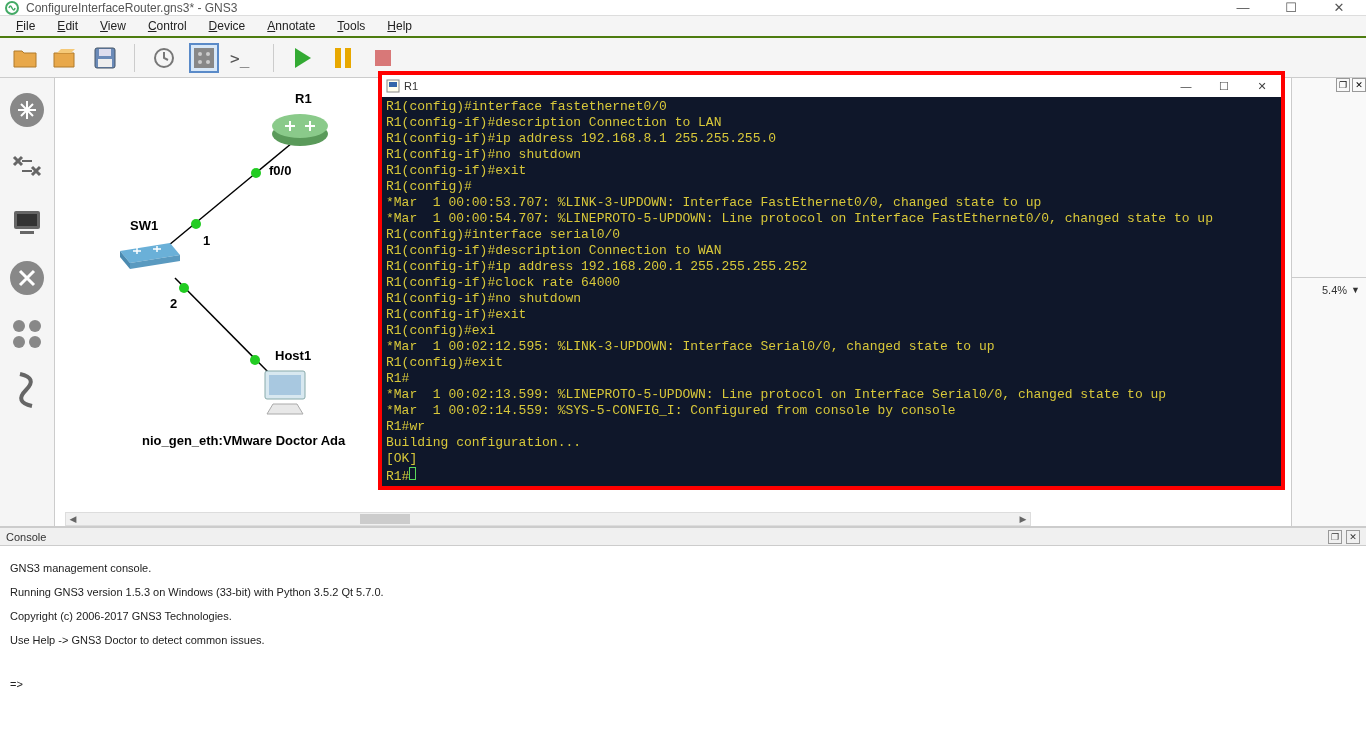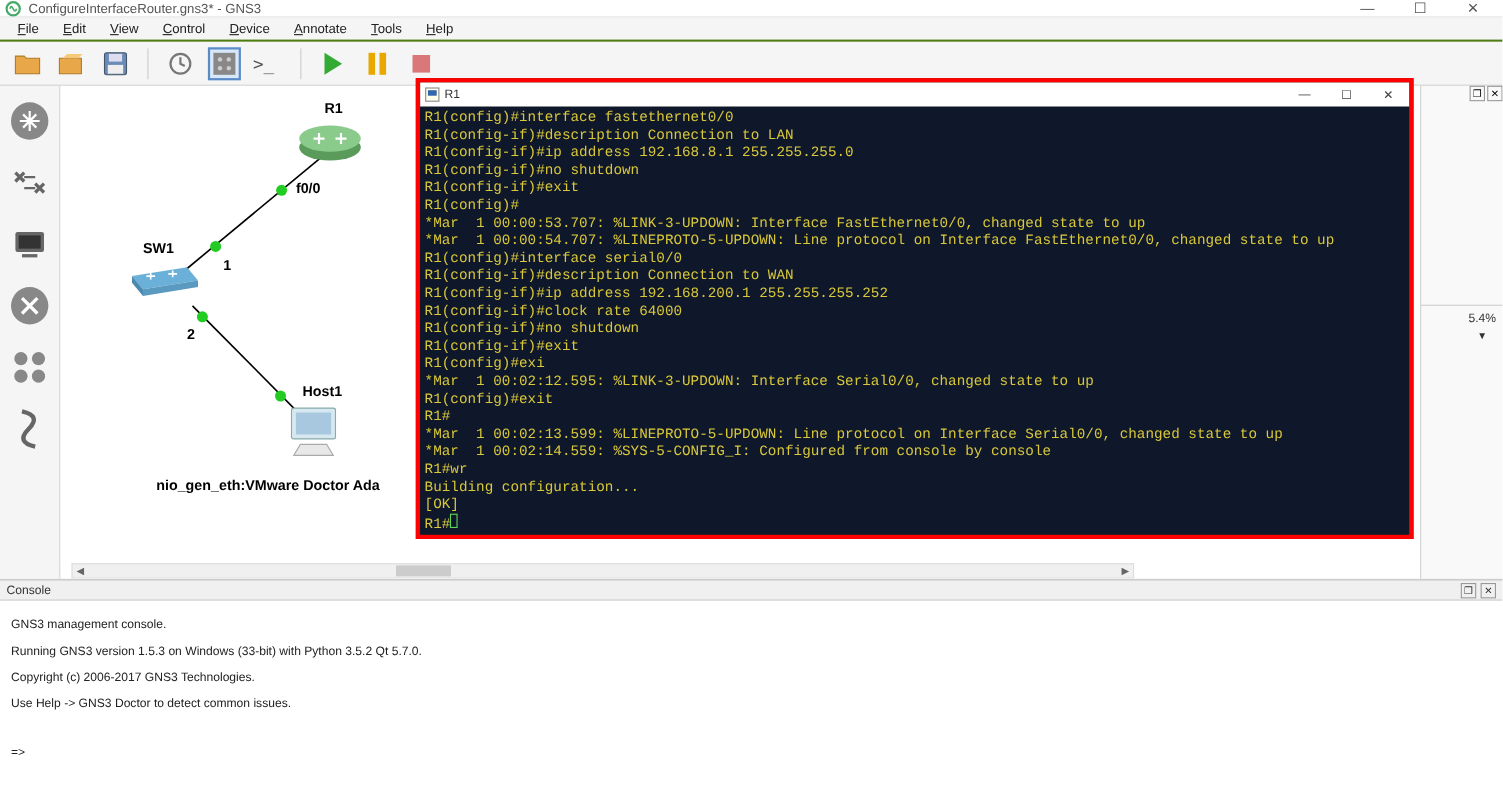--- a/index.html
+++ b/index.html
@@ -36,21 +36,21 @@
 
 .topo-label { position: absolute; font-weight: bold; font-size: 13px; color: #000; }
 .topo-icon { position: absolute; }
 
 
 .rightpanel { width: 75px; border-left: 1px solid #ccc; background: #f9f9f9; display: flex; flex-direction: column; }
 .rp-head { height: 200px; border-bottom: 1px solid #ccc; position: relative; }
 .rp-btns { position: absolute; top: 0; right: 0; display: flex; gap: 2px; }
 .rp-btn { width: 14px; height: 14px; border: 1px solid #999; font-size: 9px; display:flex; align-items:center; justify-content:center; }
 .rp-body { flex: 1; position: relative; }
-.rp-body .zoom { position: absolute; top: 6px; right: 6px; font-size: 11px; color: #333; display:flex; align-items:center; gap:4px;flex-direction:column; }
+.rp-body .zoom { position: absolute; top: 6px; right: 6px; font-size: 11px; color: #333; display:flex; align-items:center; gap:4px; }
 
 
 .console-panel { height: 236px; border-top: 2px solid #ccc; background: #fff; display: flex; flex-direction: column; }
 .console-head { height: 18px; background: #f0f0f0; border-bottom: 1px solid #ccc; display: flex; align-items: center; padding: 0 6px; font-size: 11px; color: #333; }
 .console-head .spacer { flex: 1; }
 .console-head .cb { width: 14px; height: 14px; border: 1px solid #999; font-size: 9px; display:flex; align-items:center; justify-content:center; margin-left: 4px; }
 .console-body { flex: 1; padding: 4px 10px; font-size: 11px; color: #222; white-space: pre-line; font-family: "Segoe UI", sans-serif; position: relative; }
 
 
 .watermark { position: absolute; left: 10px; bottom: 18px; color: #777; opacity: 0.9; }

